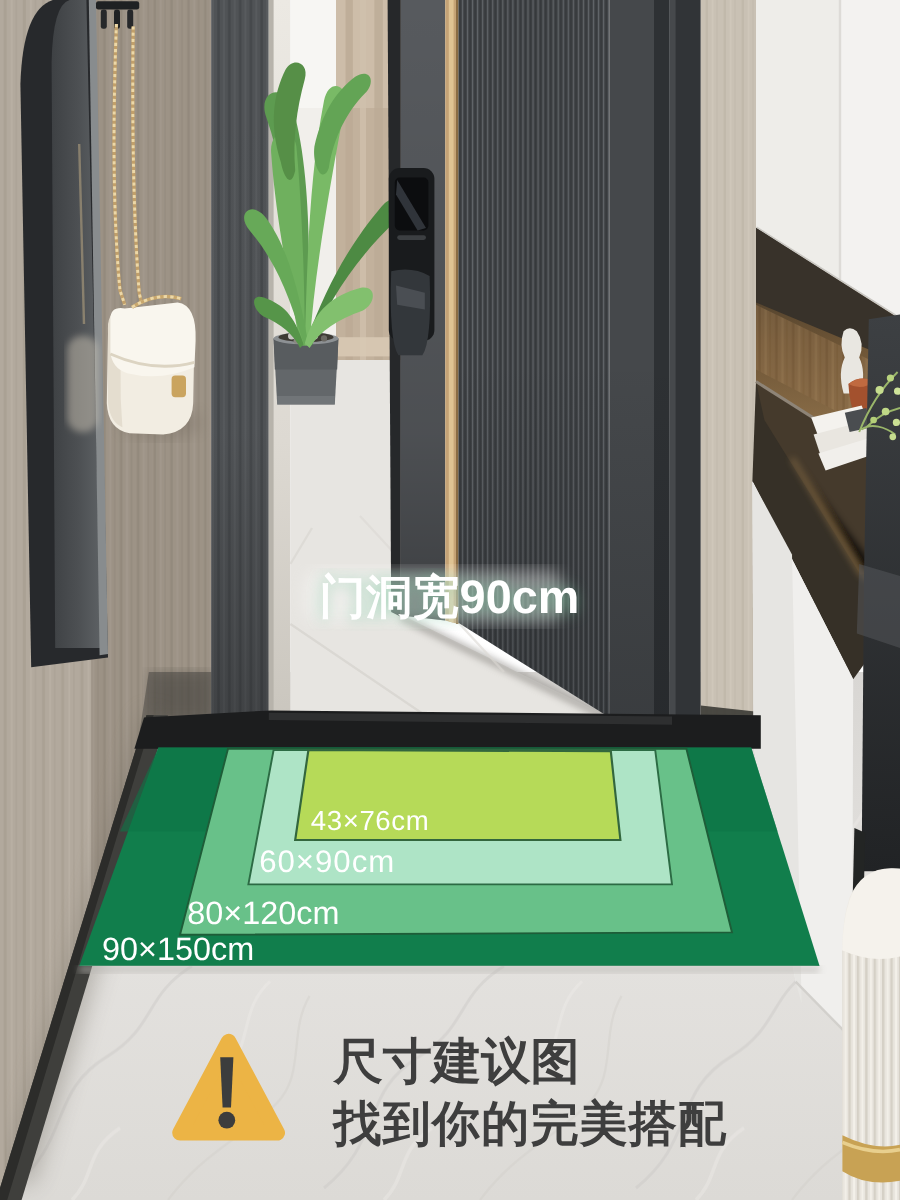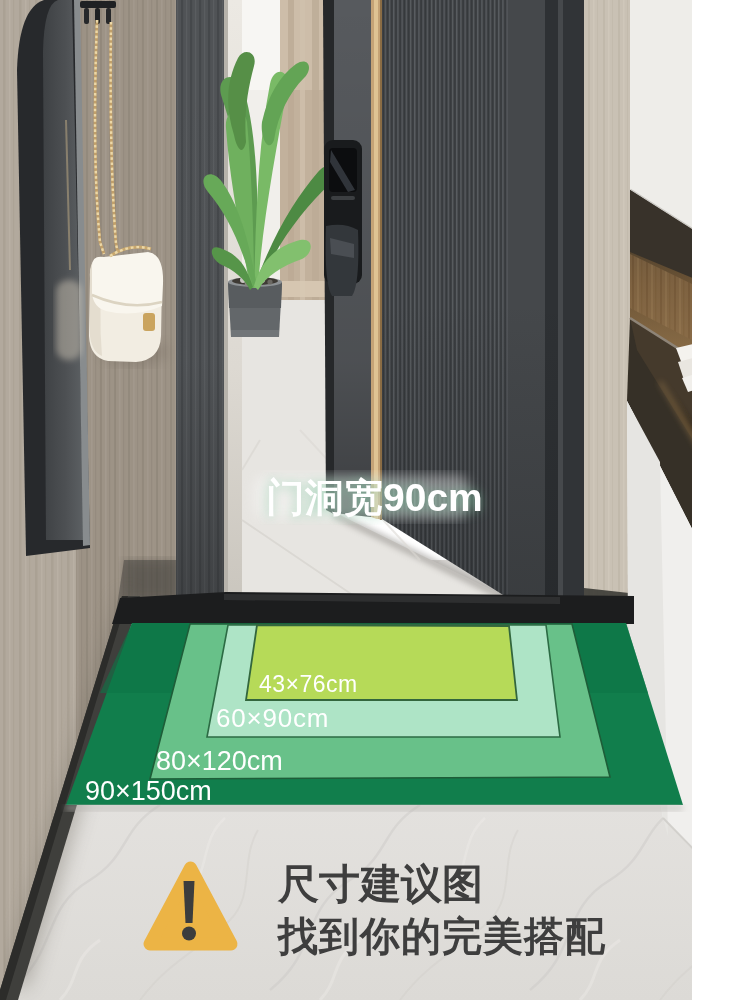--- a/index.html
+++ b/index.html
@@ -1,16 +1,16 @@
 <!DOCTYPE html>
 <html><head>
 <meta charset="utf-8">
 <style>
 html,body{margin:0;padding:0;background:#fff;}
-#stage{position:relative;width:692px;height:1000px;overflow:hidden;font-family:"Liberation Sans",sans-serif;}
+#stage{position:relative;width:750px;height:1000px;overflow:hidden;font-family:"Liberation Sans",sans-serif;}
 svg{display:block;}
 </style>
 </head>
 <body>
 <div id="stage">
 <svg width="750" height="1000" viewBox="0 0 750 1000">
 <defs>
   <linearGradient id="floorG" x1="0" y1="0" x2="0" y2="1">
     <stop offset="0" stop-color="#d8d6d3"></stop>
     <stop offset="0.5" stop-color="#e4e2df"></stop>

